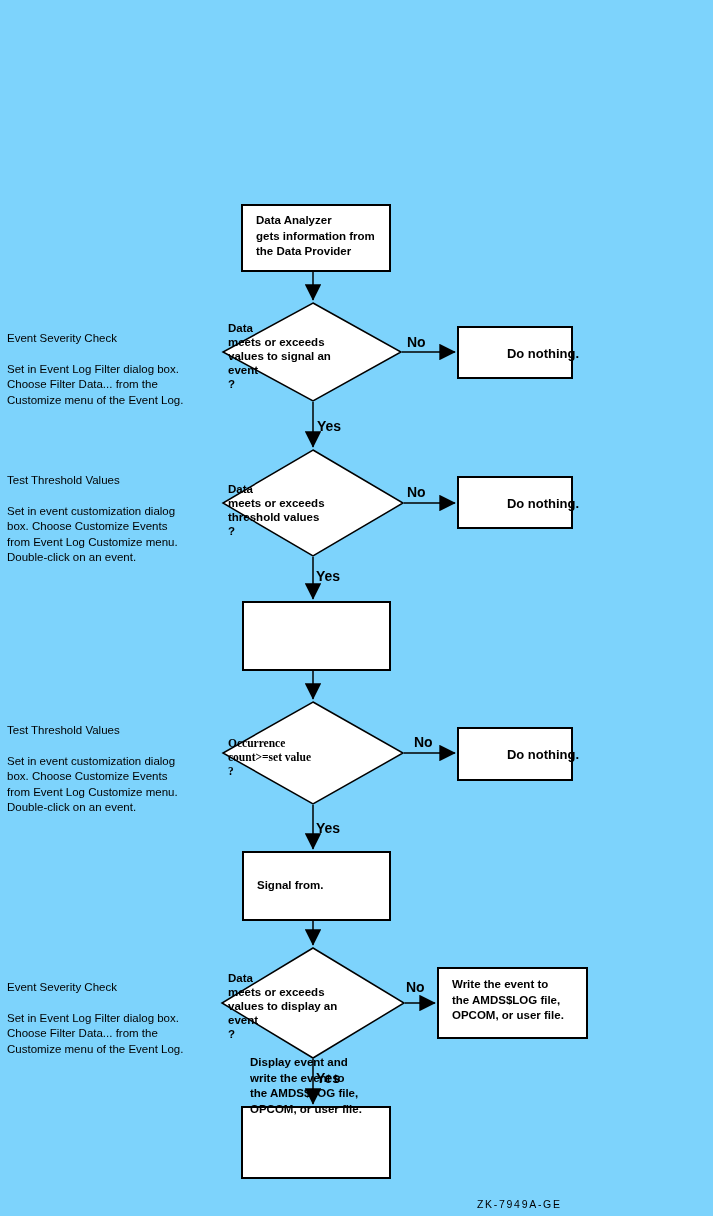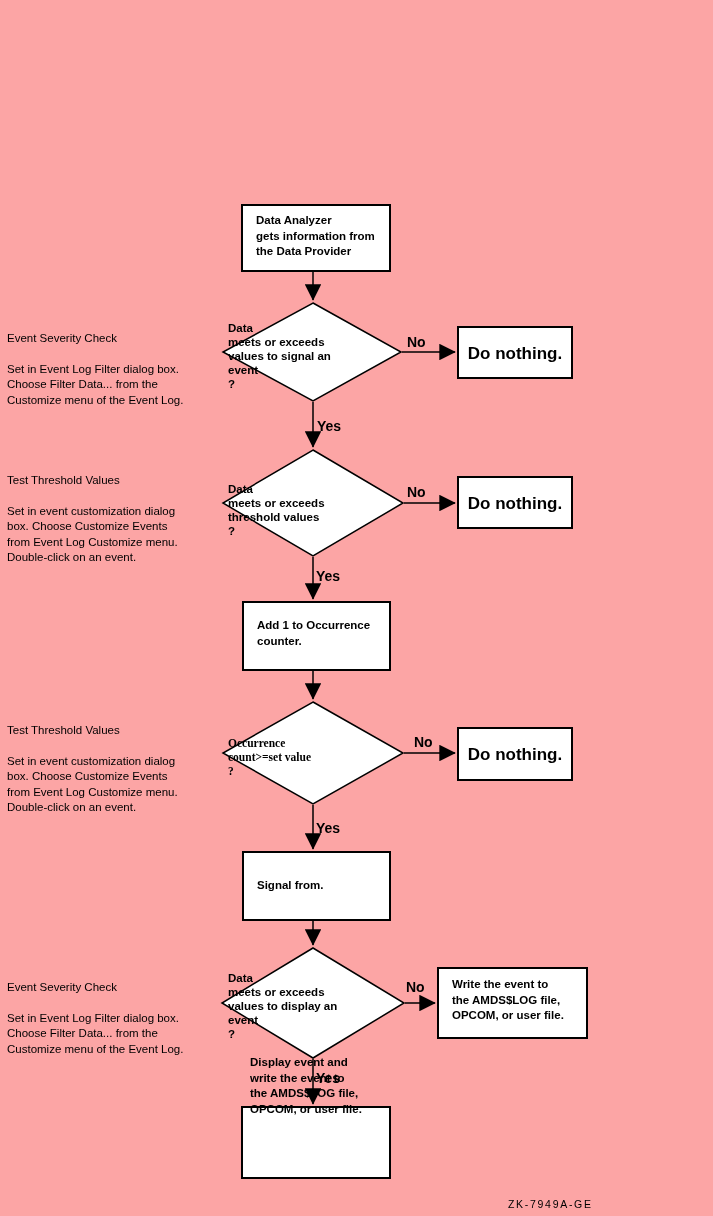--- a/index.html
+++ b/index.html
@@ -1,26 +1,26 @@
 <!DOCTYPE html>
 <html><head>
 <meta charset="utf-8">
 <style>
   html,body{margin:0;padding:0;background:#fff;}
-  .stage{position:relative;width:713px;height:1216px;background:#fca5a5;
+  .stage{position:relative;width:713px;height:1216px;background:#7dd3fc;
          font-family:"Liberation Sans",sans-serif;color:#000;overflow:hidden;}
   svg.layer{position:absolute;left:0;top:0;}
   .txt{position:absolute;white-space:pre-line;font-weight:bold;color:#000;}
   .box-txt{font-size:11.5px;line-height:15.5px;}
   .dia-txt{font-size:11.5px;line-height:14px;transform:translate(-50%,-50%);width:170px;}
-  .ctr-txt{font-size:17px;line-height:15px;transform:translate(-50%,-50%);}
+  .ctr-txt{font-size:13px;line-height:15px;transform:translate(-50%,-50%);margin-left:28px;}
   .note{position:absolute;width:232px;font-size:11.5px;line-height:15.5px;font-weight:normal;white-space:pre-line;}
   .note .note-h{display:block;}
   .branch{position:absolute;font-size:14px;font-weight:bold;}
-  .caption{position:absolute;font-size:10.5px;letter-spacing:1.7px;font-weight:normal;margin-left:31px;}
+  .caption{position:absolute;font-size:10.5px;letter-spacing:1.7px;font-weight:normal;}
 </style>
 </head>
 <body>
 
 <div class="stage">
 
   <svg class="layer" width="713" height="1216" viewBox="0 0 713 1216">
     <defs>
       <marker id="ah" viewBox="0 0 10 10" refX="9.5" refY="5" markerWidth="11" markerHeight="11" orient="auto">
         <path d="M0 0 L10 5 L0 10 z" fill="#000"></path>
@@ -52,22 +52,20 @@
 
     <line x1="402" y1="352" x2="455" y2="352" stroke="#000" stroke-width="1.5" marker-end="url(#ah)"></line>
     <line x1="404" y1="503" x2="455" y2="503" stroke="#000" stroke-width="1.5" marker-end="url(#ah)"></line>
     <line x1="404" y1="753" x2="455" y2="753" stroke="#000" stroke-width="1.5" marker-end="url(#ah)"></line>
     <line x1="405" y1="1003" x2="435" y2="1003" stroke="#000" stroke-width="1.5" marker-end="url(#ah)"></line>
   </svg>
 
   <div class="txt box-txt" style="left:256px;top:213px;width:130px;">Data Analyzer
 gets information from
 the Data Provider</div>
-  <div class="txt box-txt" style="left:257px;top:618px;width:130px;">Add 1 to Occurrence
-counter.</div>
   <div class="txt box-txt" style="left:257px;top:878px;width:130px;">Signal from.</div>
   <div class="txt box-txt" style="left:250px;top:1055px;width:135px;">Display event and
 write the event to
 the AMDS$LOG file,
 OPCOM, or user file.</div>
 
   <div class="txt ctr-txt" style="left:515px;top:353px;">Do nothing.</div>
   <div class="txt ctr-txt" style="left:515px;top:503px;">Do nothing.</div>
   <div class="txt ctr-txt" style="left:515px;top:754px;">Do nothing.</div>
   <div class="txt box-txt" style="left:452px;top:977px;width:130px;">Write the event to

